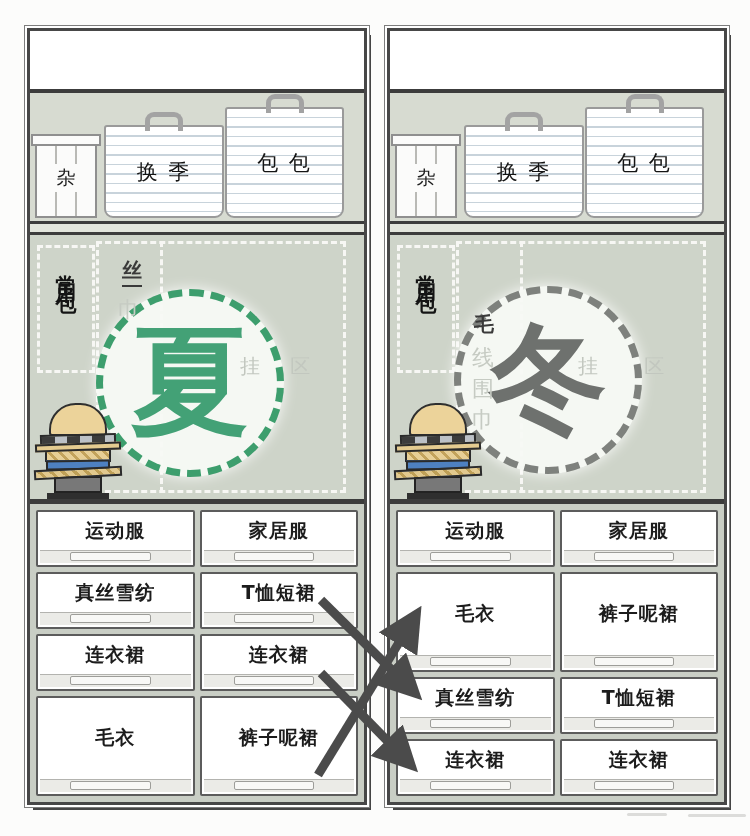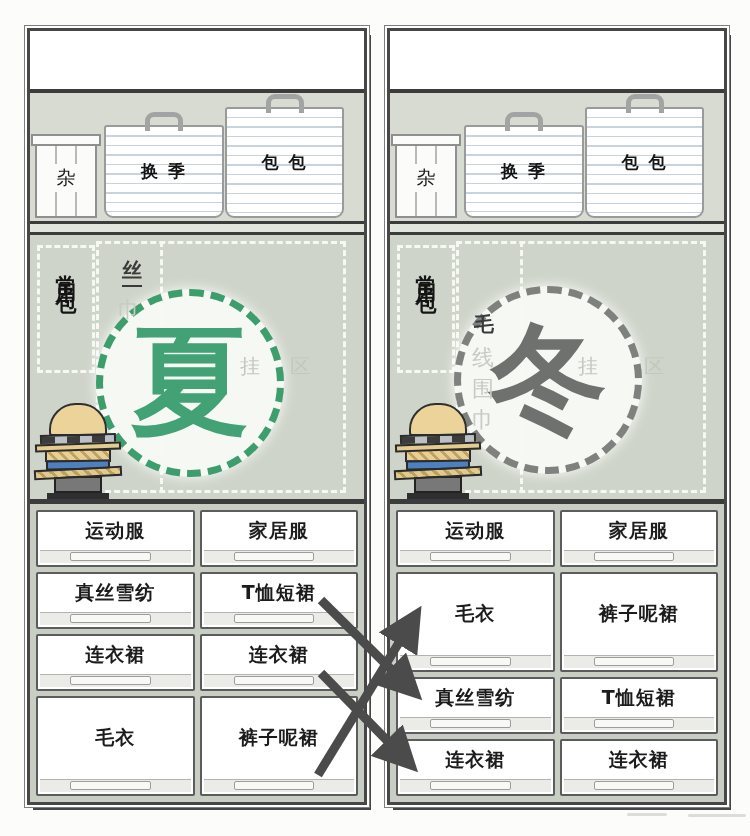--- a/index.html
+++ b/index.html
@@ -57,21 +57,21 @@
     border:2px solid #9a9a9a;
     border-radius:3px 3px 9px 9px;
     background:repeating-linear-gradient(180deg, #ffffff 0px, #ffffff 8px, #c8d3db 8px, #c8d3db 9.5px);
   }
   .box.striped .handle {
     position:absolute; top:-15px; left:50%; transform:translateX(-50%);
     width:38px; height:19px;
     border:5px solid #a3a3a3; border-bottom:none;
     border-radius:9px 9px 0 0;
   }
-  .box.striped .box-label { font-size:17px; color:#141414; font-weight:700; letter-spacing:2px; }
+  .box.striped .box-label { font-size:21px; color:#141414; font-weight:400; letter-spacing:2px; }
 
   
   .zone-bags {
     position:absolute; left:7px; top:10px; width:58px; height:128px;
     border:3px dashed #f7f7f4;
     display:flex; justify-content:center;
   }
   .zone-bags .zone-bags-label {
     margin-top:10px;
     writing-mode:vertical-rl; text-orientation:upright;

